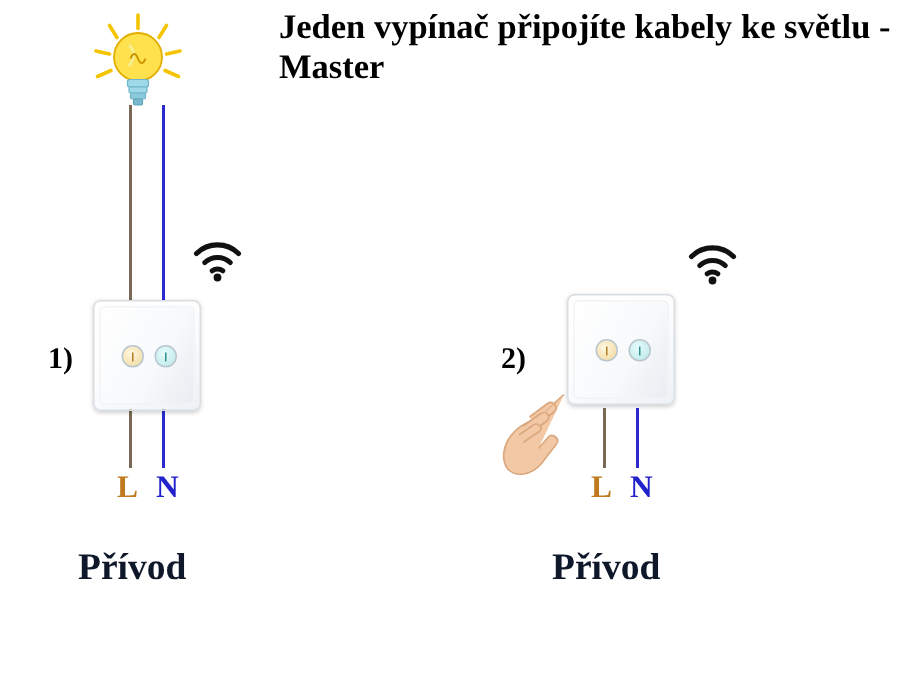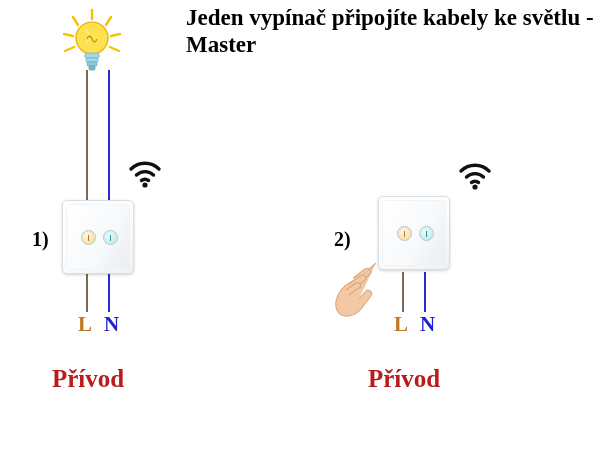--- a/index.html
+++ b/index.html
@@ -46,21 +46,21 @@
     color: #000000;
   }
   #step-1-number { left: 32px; top: 228px; }
   #step-2-number { left: 334px; top: 228px; }
 
   .supply-label {
     position: absolute;
     font-family: "Liberation Serif", serif;
     font-weight: bold;
     font-size: 25px;
-    color: #b91c1c;
+    color: #0f172a;
   }
   #supply-label-1 { left: 52px; top: 365px; }
   #supply-label-2 { left: 368px; top: 365px; }
 
   .wire-letter {
     position: absolute;
     font-family: "Liberation Serif", serif;
     font-weight: bold;
     font-size: 21px;
   }

